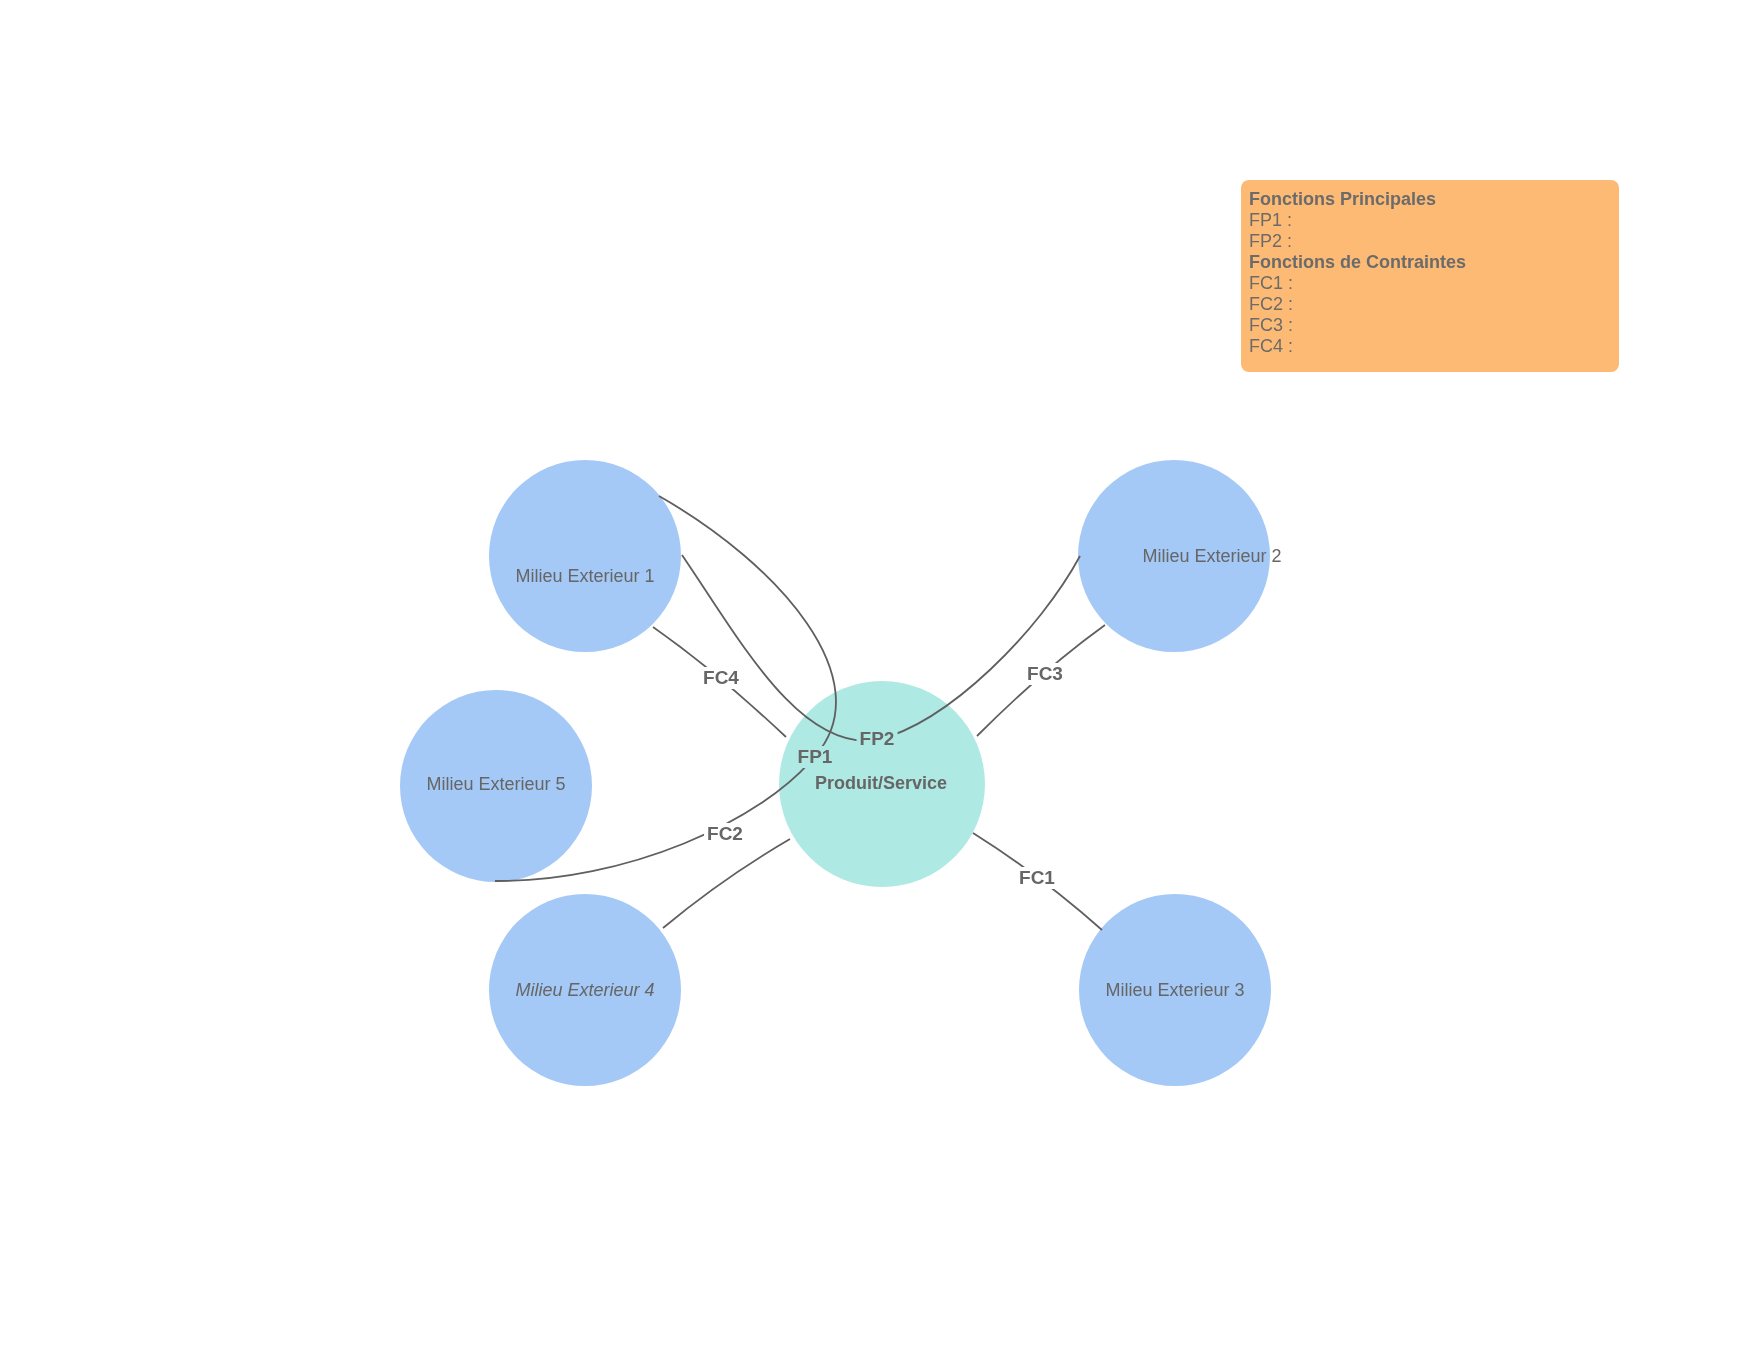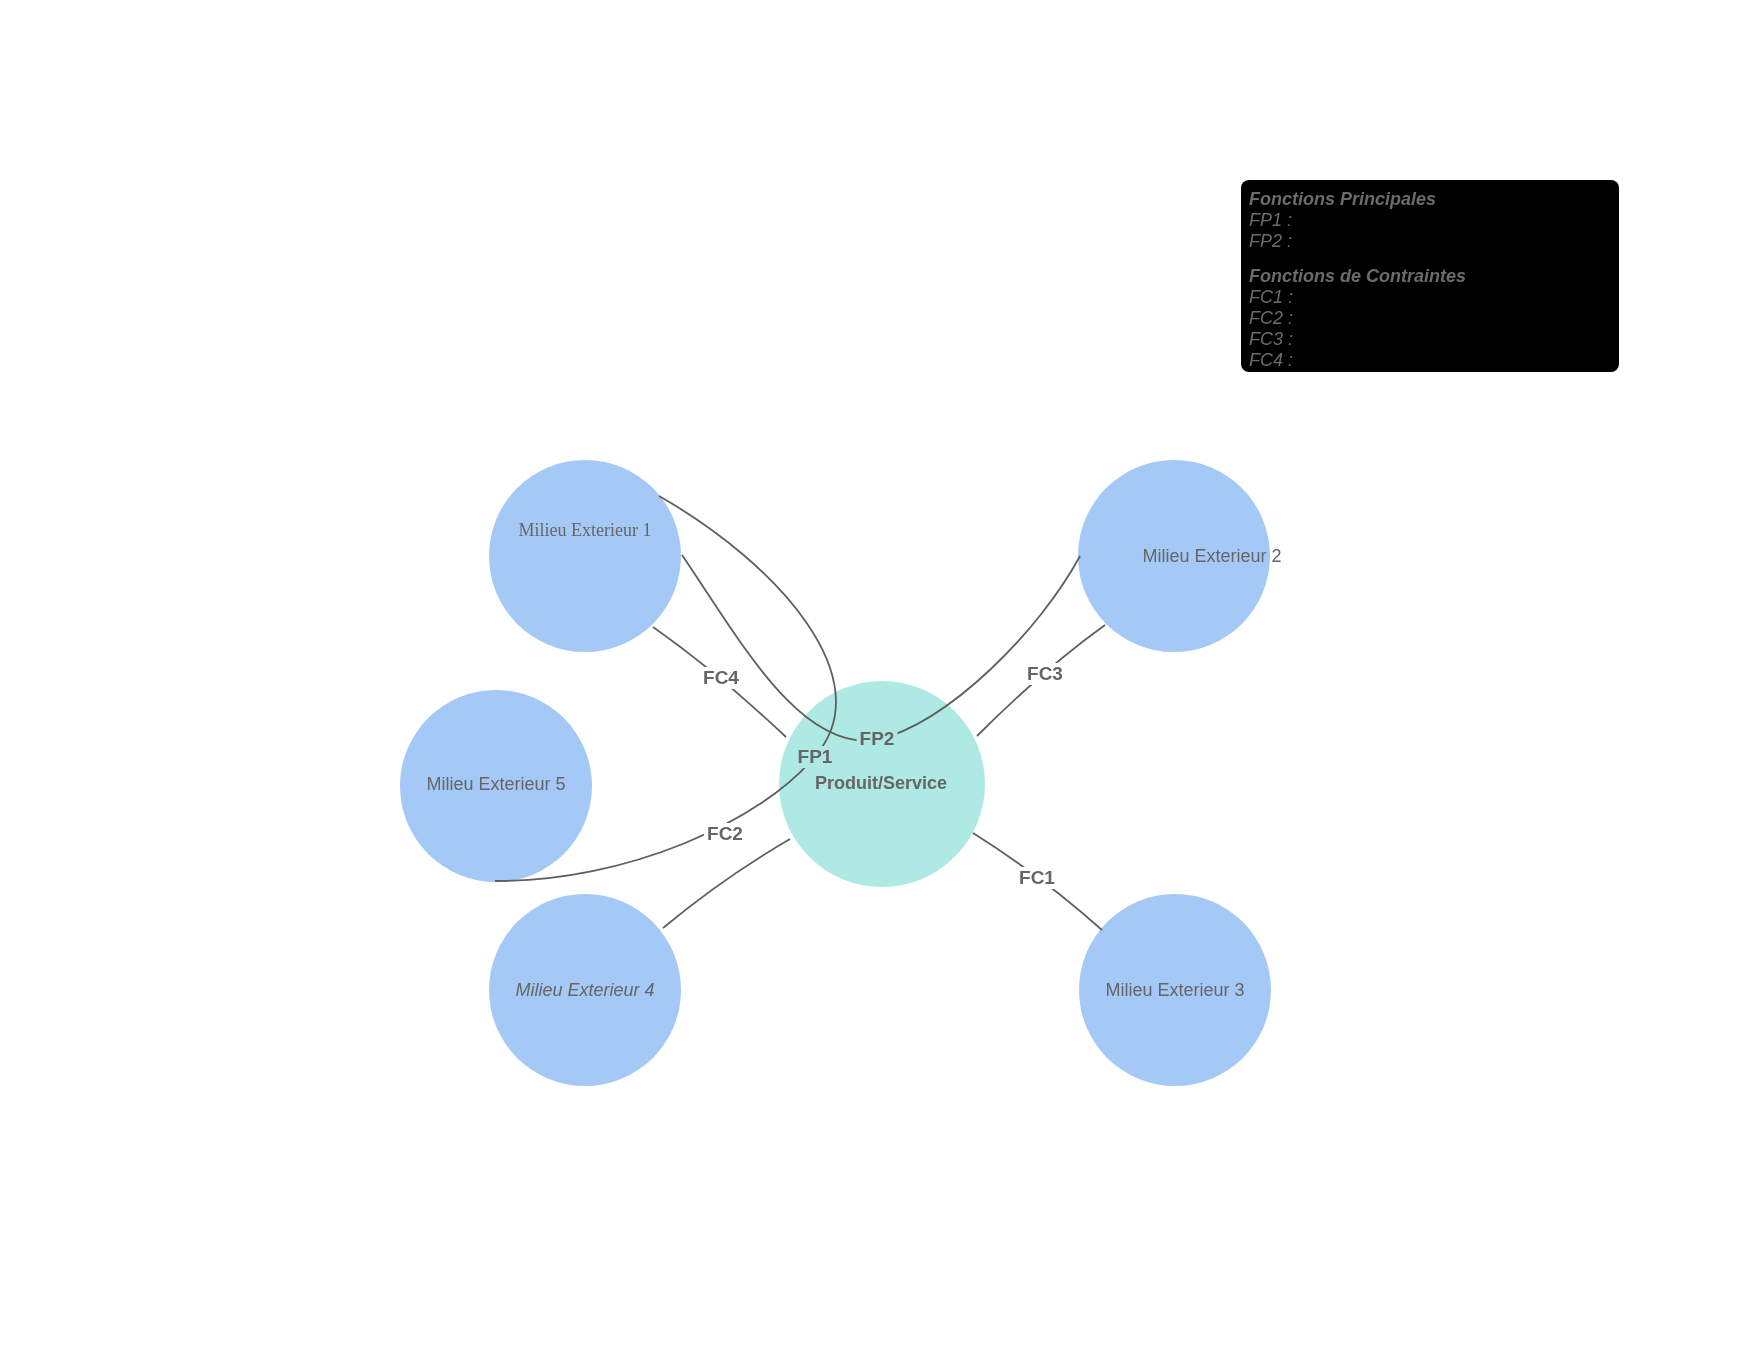--- a/index.html
+++ b/index.html
@@ -49,30 +49,29 @@
     line-height: 22px;
   }
   .edge-lbl.on-teal { background: #afe9e4; }
   .legend {
     position: absolute;
     left: 1241px;
     top: 180px;
     width: 378px;
     height: 192px;
     box-sizing: border-box;
-    background: #000000;
+    background: #fdba74;
     border-radius: 8px;
     padding: 9px 10px 0 8px;
     color: #6b6b6b;
     font-size: 18px;
     line-height: 21px;
-    font-style: italic;
   }
   .legend-title { font-weight: bold; }
-  .legend-title.spaced { margin-top: 14px; }
+  .legend-title.spaced { }
 </style>
 </head>
 <body>
 
 <div class="canvas">
 
   <svg class="diagram" width="1760" height="1360" viewBox="0 0 1760 1360">
 
     <circle class="me-circle" cx="585" cy="556" r="96"></circle>
     <circle class="me-circle" cx="1174" cy="556" r="96"></circle>
@@ -82,21 +81,21 @@
     <circle class="prod-circle" cx="882" cy="784" r="103"></circle>
 
     <path class="edge" d="M659,496 C780,565 880,680 816,755 C762,822 625,882 495,881"></path>
     <path class="edge" d="M682,555 C740,640 800,752 877,740 C950,722 1040,630 1080,556"></path>
     <path class="edge" d="M973,833 Q1040,875 1102,930"></path>
     <path class="edge" d="M790,839 Q723,878 663,928"></path>
     <path class="edge" d="M1105,625 Q1045,668 977,736"></path>
     <path class="edge" d="M653,627 Q717,672 786,737"></path>
   </svg>
 
-  <div class="lbl node-lbl" style="left:585px;  top:530px;font-family:Liberation Serif, serif;">Milieu Exterieur 1</div>
+  <div class="lbl node-lbl" style="left:585px;  top:576px;">Milieu Exterieur 1</div>
   <div class="lbl node-lbl" style="left:1174px; top:556px;margin-left:38px;">Milieu Exterieur 2</div>
   <div class="lbl node-lbl" style="left:1175px; top:990px;">Milieu Exterieur 3</div>
   <div class="lbl node-lbl" style="left:585px;  top:990px;font-style:italic;">Milieu Exterieur 4</div>
   <div class="lbl node-lbl" style="left:496px;  top:784px;">Milieu Exterieur 5</div>
   <div class="lbl prod-lbl" style="left:881px;  top:783px;">Produit/Service</div>
 
   <div class="lbl edge-lbl on-teal" style="left:815px;  top:757px;">FP1</div>
   <div class="lbl edge-lbl on-teal" style="left:877px;  top:739px;">FP2</div>
   <div class="lbl edge-lbl" style="left:1037px; top:878px;">FC1</div>
   <div class="lbl edge-lbl" style="left:725px;  top:834px;">FC2</div>

